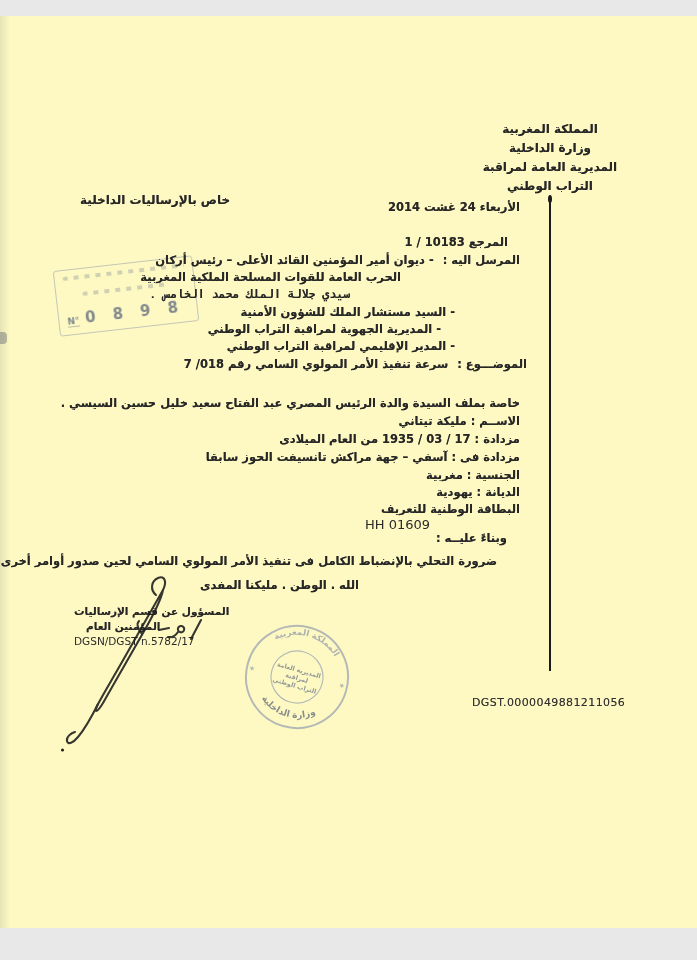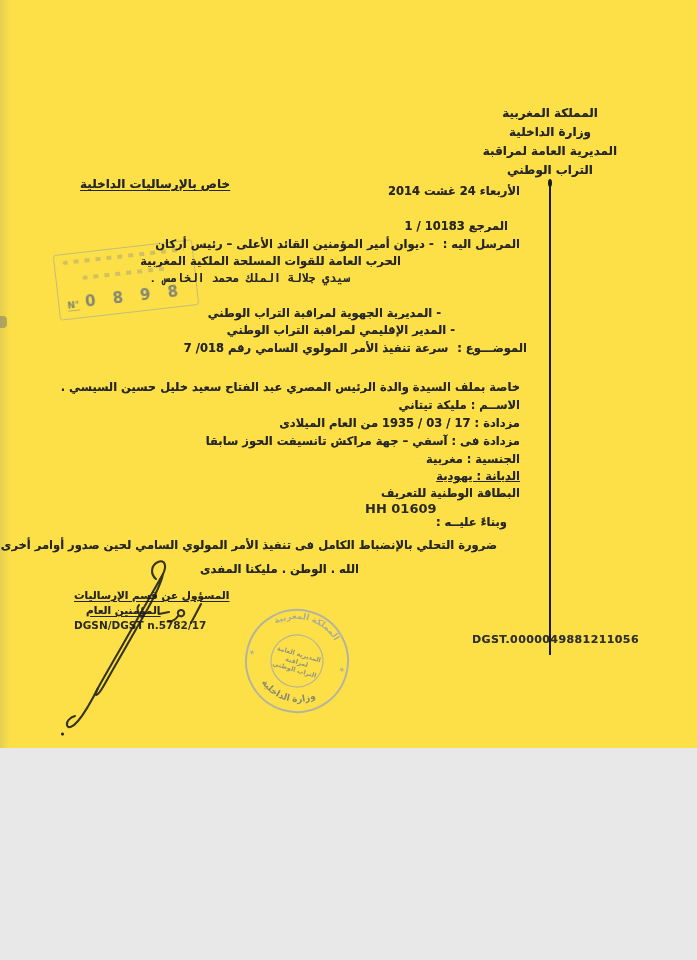--- a/index.html
+++ b/index.html
@@ -1,30 +1,31 @@
 <!DOCTYPE html>
 <html lang="ar"><head>
 <meta charset="utf-8">
 <style>
   html,body{margin:0;padding:0;background:#e8e8e8;}
   #page{
-    position:relative;width:697px;height:748px;overflow:hidden;
-    background:#fde047;
+    position:relative;width:697px;height:912px;overflow:hidden;
+    background:#fef9c3;
     font-family:"DejaVu Sans","Liberation Sans",sans-serif;
     color:#262626;
+    margin-top:16px;
   }
   .abs{position:absolute;}
   .ar{
     direction:rtl;unicode-bidi:plaintext;
     font-weight:bold;font-size:11.5px;line-height:15px;
     white-space:nowrap;color:#262626;
     text-shadow:0 0 .5px rgba(40,40,40,.55);
   }
-  .ltr{direction:ltr;font-weight:bold;color:#2a2a2a;white-space:nowrap;}
-  .underline{text-decoration:underline;text-underline-offset:2px;text-align:center;}
+  .ltr{direction:ltr;font-weight:normal;color:#2a2a2a;white-space:nowrap;}
+  .underline{text-underline-offset:2px;text-align:center;}
   .hdr{font-size:12px;line-height:19px;text-align:center;}
   .small{font-size:10.5px;line-height:14px;}
   .gap{display:inline-block;width:9px;}
   
   .edge-left{left:0;top:0;width:10px;height:960px;
     background:linear-gradient(90deg,rgba(120,125,130,.18),rgba(120,125,130,0));}
   .edge-tick{left:0;top:316px;width:7px;height:12px;background:rgba(100,106,112,.45);border-radius:0 4px 4px 0;}
   .vline{left:549px;top:184px;width:2px;height:471px;background:#1b1b1b;}
   .vline::before{content:"";position:absolute;left:-1px;top:-5px;width:4px;height:8px;border-radius:50%;background:#1b1b1b;}
   
@@ -76,34 +77,35 @@
   </div>
 
   <div class="abs ar" style="right:177px;top:184px;">الأربعاء 24 غشت 2014</div>
   <div class="abs ar" style="right:189px;top:219px;">المرجع 10183 / 1</div>
 
   <div class="abs ar" style="right:177px;top:237px;">
     <span>المرسل اليه :</span><span class="gap"></span><span>- ديوان أمير المؤمنين القائد الأعلى – رئيس أركان</span>
   </div>
   <div class="abs ar" style="right:296px;top:254px;">الحرب العامة للقوات المسلحة الملكية المغربية</div>
   <div class="abs ar" style="right:347px;top:271px;font-family:Liberation Mono, monospace;">سيدي جلالة الملك محمد الخامس .</div>
+  <div class="abs ar" style="right:242px;top:289px;">- السيد مستشار الملك للشؤون الأمنية</div>
   <div class="abs ar" style="right:256px;top:306px;">- المديرية الجهوية لمراقبة التراب الوطني</div>
   <div class="abs ar" style="right:242px;top:323px;">- المدير الإقليمي لمراقبة التراب الوطني</div>
 
   <div class="abs ar" style="right:170px;top:341px;">
     <span>الموضـــوع :</span><span class="gap"></span><span>سرعة تنفيذ الأمر المولوي السامي رقم 018/ 7</span>
   </div>
 
   <div class="abs ar" style="right:177px;top:380px;">خاصة بملف السيدة والدة الرئيس المصري عبد الفتاح سعيد خليل حسين السيسي .</div>
 
   <div class="abs ar" style="right:177px;top:398px;">الاســم : مليكة تيتاني</div>
   <div class="abs ar" style="right:177px;top:416px;">مزدادة : 17 / 03 / 1935 من العام الميلادى</div>
   <div class="abs ar" style="right:177px;top:434px;">مزدادة فى : آسفي – جهة مراكش تانسيفت الحوز سابقا</div>
   <div class="abs ar" style="right:177px;top:452px;">الجنسية : مغربية</div>
-  <div class="abs ar" style="right:177px;top:469px;text-decoration:underline;">الديانة : يهودية</div>
+  <div class="abs ar" style="right:177px;top:469px;">الديانة : يهودية</div>
   <div class="abs ar" style="right:177px;top:486px;">البطاقة الوطنية للتعريف</div>
   <div class="abs ltr" style="left:365px;top:501px;font-size:13px;">HH 01609</div>
 
   <div class="abs ar" style="right:190px;top:515px;">وبناءً عليــه :</div>
   <div class="abs ar" style="right:200px;top:538px;">ضرورة التحلي بالإنضباط الكامل فى تنفيذ الأمر المولوي السامي لحين صدور أوامر أخرى .</div>
 
   <div class="abs ar" style="left:200px;top:562px;">الله . الوطن . مليكنا المفدى</div>
 
   <div class="abs ar small underline" style="left:74px;top:588px;">المسؤول عن قسم الإرساليات</div>
   <div class="abs ar small underline" style="left:86px;top:603px;">المؤمنين العام</div>
@@ -136,15 +138,15 @@
     <text font-size="9" font-weight="bold" fill="#6a727e" font-family="DejaVu Sans, sans-serif">
       <textPath href="#arcBottom" startOffset="50%" text-anchor="middle">وزارة الداخلية</textPath>
     </text>
     <text x="10" y="66" font-size="8" fill="#98a0ab">✶</text>
     <text x="101" y="58" font-size="8" fill="#98a0ab">✶</text>
     <text x="59" y="54" font-size="6.3" font-weight="bold" fill="#79818c" text-anchor="middle" font-family="DejaVu Sans, sans-serif">المديرية العامة</text>
     <text x="59" y="62" font-size="6.3" font-weight="bold" fill="#79818c" text-anchor="middle" font-family="DejaVu Sans, sans-serif">لمراقبة</text>
     <text x="59" y="70" font-size="6.3" font-weight="bold" fill="#79818c" text-anchor="middle" font-family="DejaVu Sans, sans-serif">التراب الوطني</text>
   </svg>
 
-  <div class="abs ltr footer-code" style="left:472px;top:633px;">DGST.0000049881211056</div>
+  <div class="abs ltr footer-code" style="left:472px;top:680px;">DGST.0000049881211056</div>
 
 </div>
 
 </body></html>

